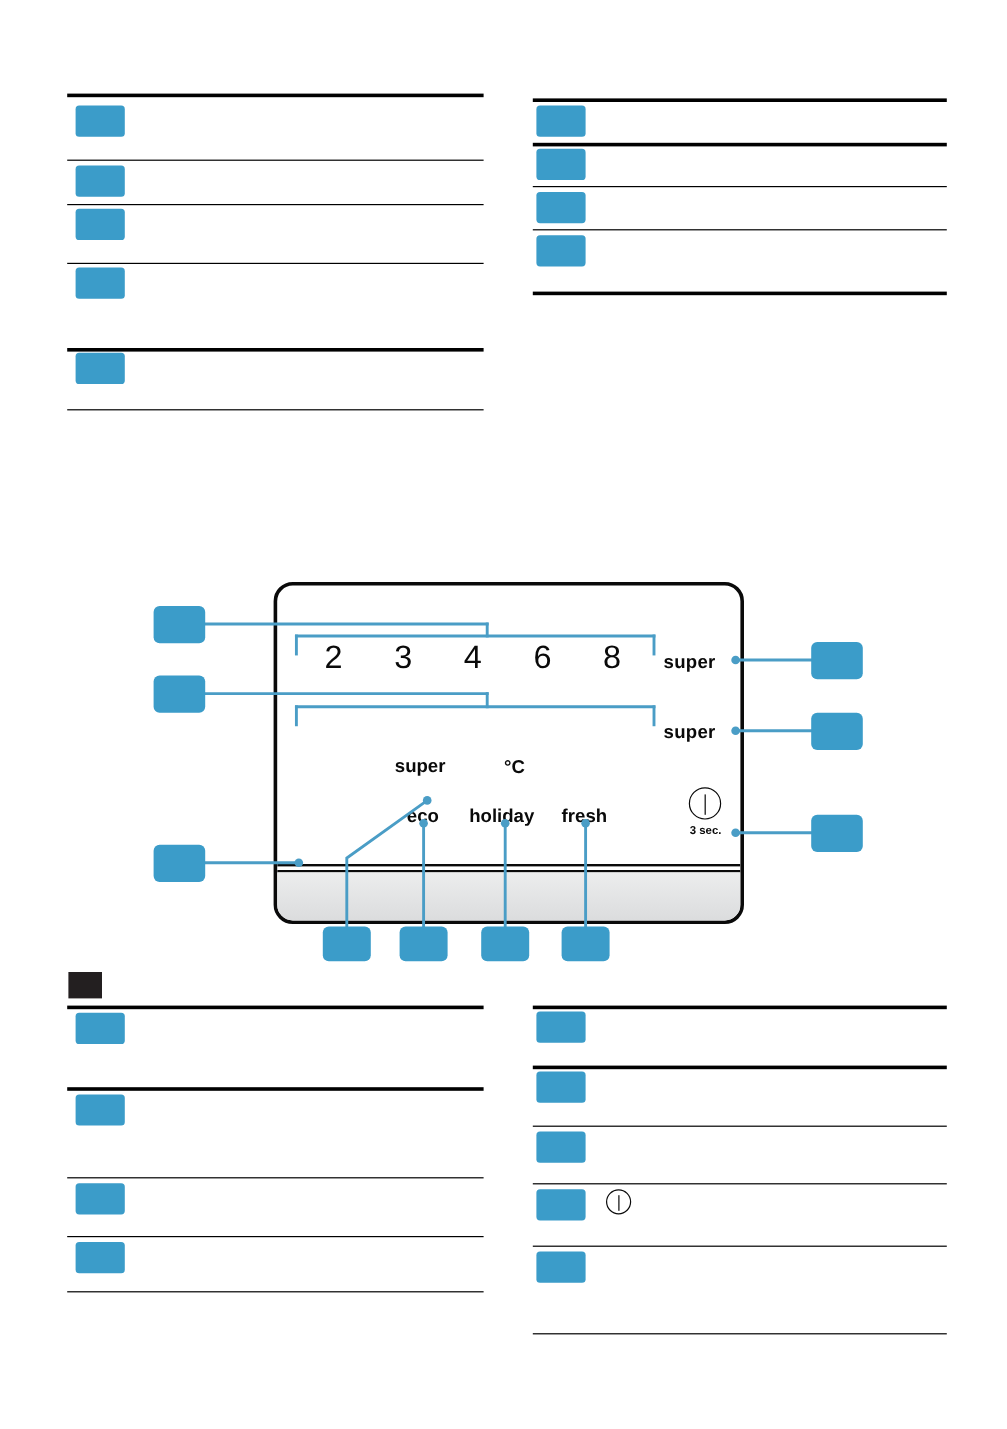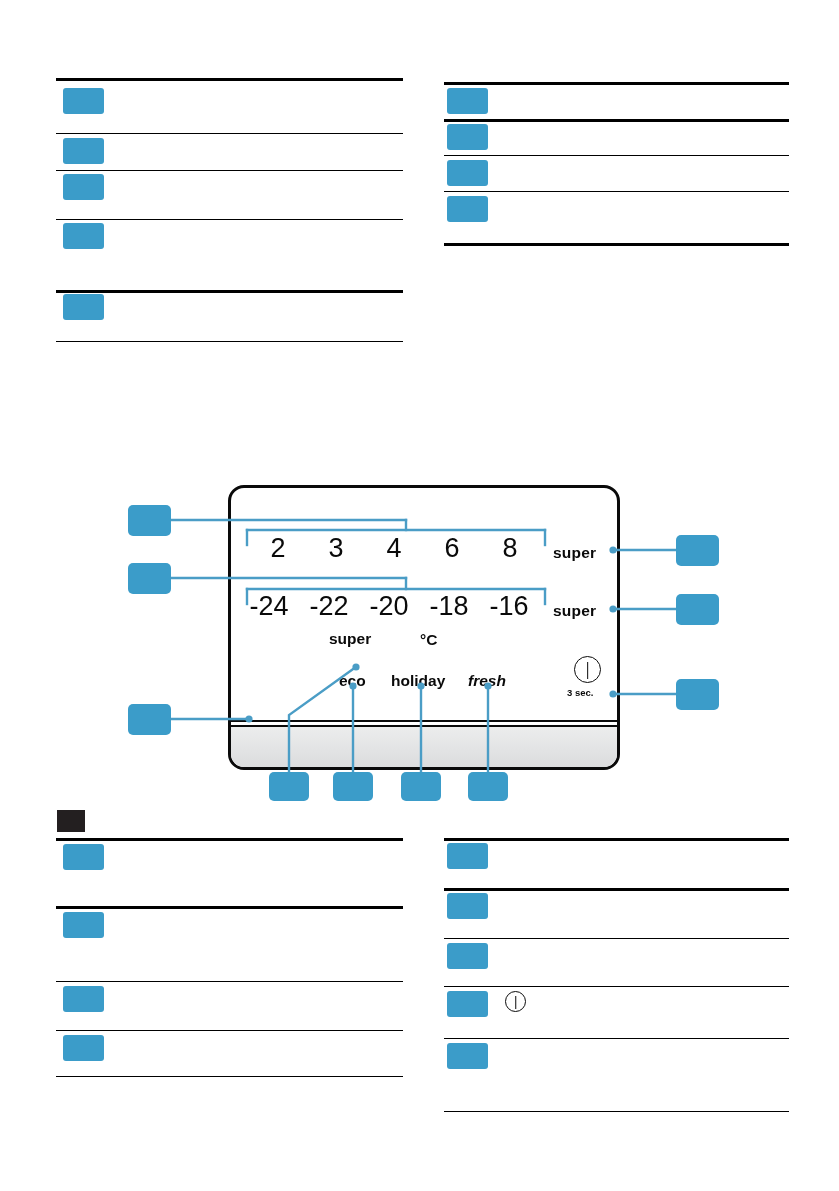--- a/index.html
+++ b/index.html
@@ -69,34 +69,34 @@
     letter-spacing:.2px;
   }
   .super-1{left:322px;top:56px;}
   .super-2{left:322px;top:114px;}
 
   .pnl-lbl{position:absolute;font-weight:bold;color:#0a0a0a;}
   .lbl-alarm{left:98px;top:142px;font-size:15.5px;}
   .lbl-degC{left:189px;top:143px;font-size:15.5px;}
   .lbl-eco{left:108px;top:184px;font-size:15.5px;}
   .lbl-holiday{left:160px;top:184px;font-size:15.5px;}
-  .lbl-fresh{left:237px;top:184px;font-size:15.5px;font-style:italic;}
+  .lbl-fresh{left:237px;top:184px;font-size:15.5px;}
 
   .pwr{
     position:absolute;left:343px;top:168px;width:27px;height:27px;
     border:1.7px solid #0a0a0a;border-radius:50%;
     box-sizing:border-box;
   }
   .pwr:after{
     content:"";position:absolute;left:50%;top:4.5px;
     width:1.7px;height:17px;background:#0a0a0a;transform:translateX(-50%);
   }
   .pwr-sec{
     position:absolute;left:336px;top:199px;width:42px;
-    font-size:9.5px;font-weight:bold;color:#0a0a0a;text-align:left;
+    font-size:9.5px;font-weight:bold;color:#0a0a0a;text-align:center;
   }
 
   svg.overlay{position:absolute;left:0;top:0;width:839px;height:1191px;pointer-events:none;}
 </style>
 </head>
 <body>
 
 <div class="page">
 
   <div class="tbl" style="left:56px;top:78px;width:347px;height:267px;">
@@ -156,27 +156,20 @@
 
     <div class="scale scale-fridge">
       <span>2</span>
       <span>3</span>
       <span>4</span>
       <span>6</span>
       <span>8</span>
     </div>
     <div class="super super-1">super</div>
 
-    <div class="scale scale-freezer">
-      <span>-24</span>
-      <span>-22</span>
-      <span>-20</span>
-      <span>-18</span>
-      <span>-16</span>
-    </div>
     <div class="super super-2">super</div>
 
     <div class="pnl-lbl lbl-alarm">super</div>
     <div class="pnl-lbl lbl-degC">°C</div>
     <div class="pnl-lbl lbl-eco">eco</div>
     <div class="pnl-lbl lbl-holiday">holiday</div>
     <div class="pnl-lbl lbl-fresh">fresh</div>
 
     <div class="pwr"></div>
     <div class="pwr-sec">3 sec.</div>

